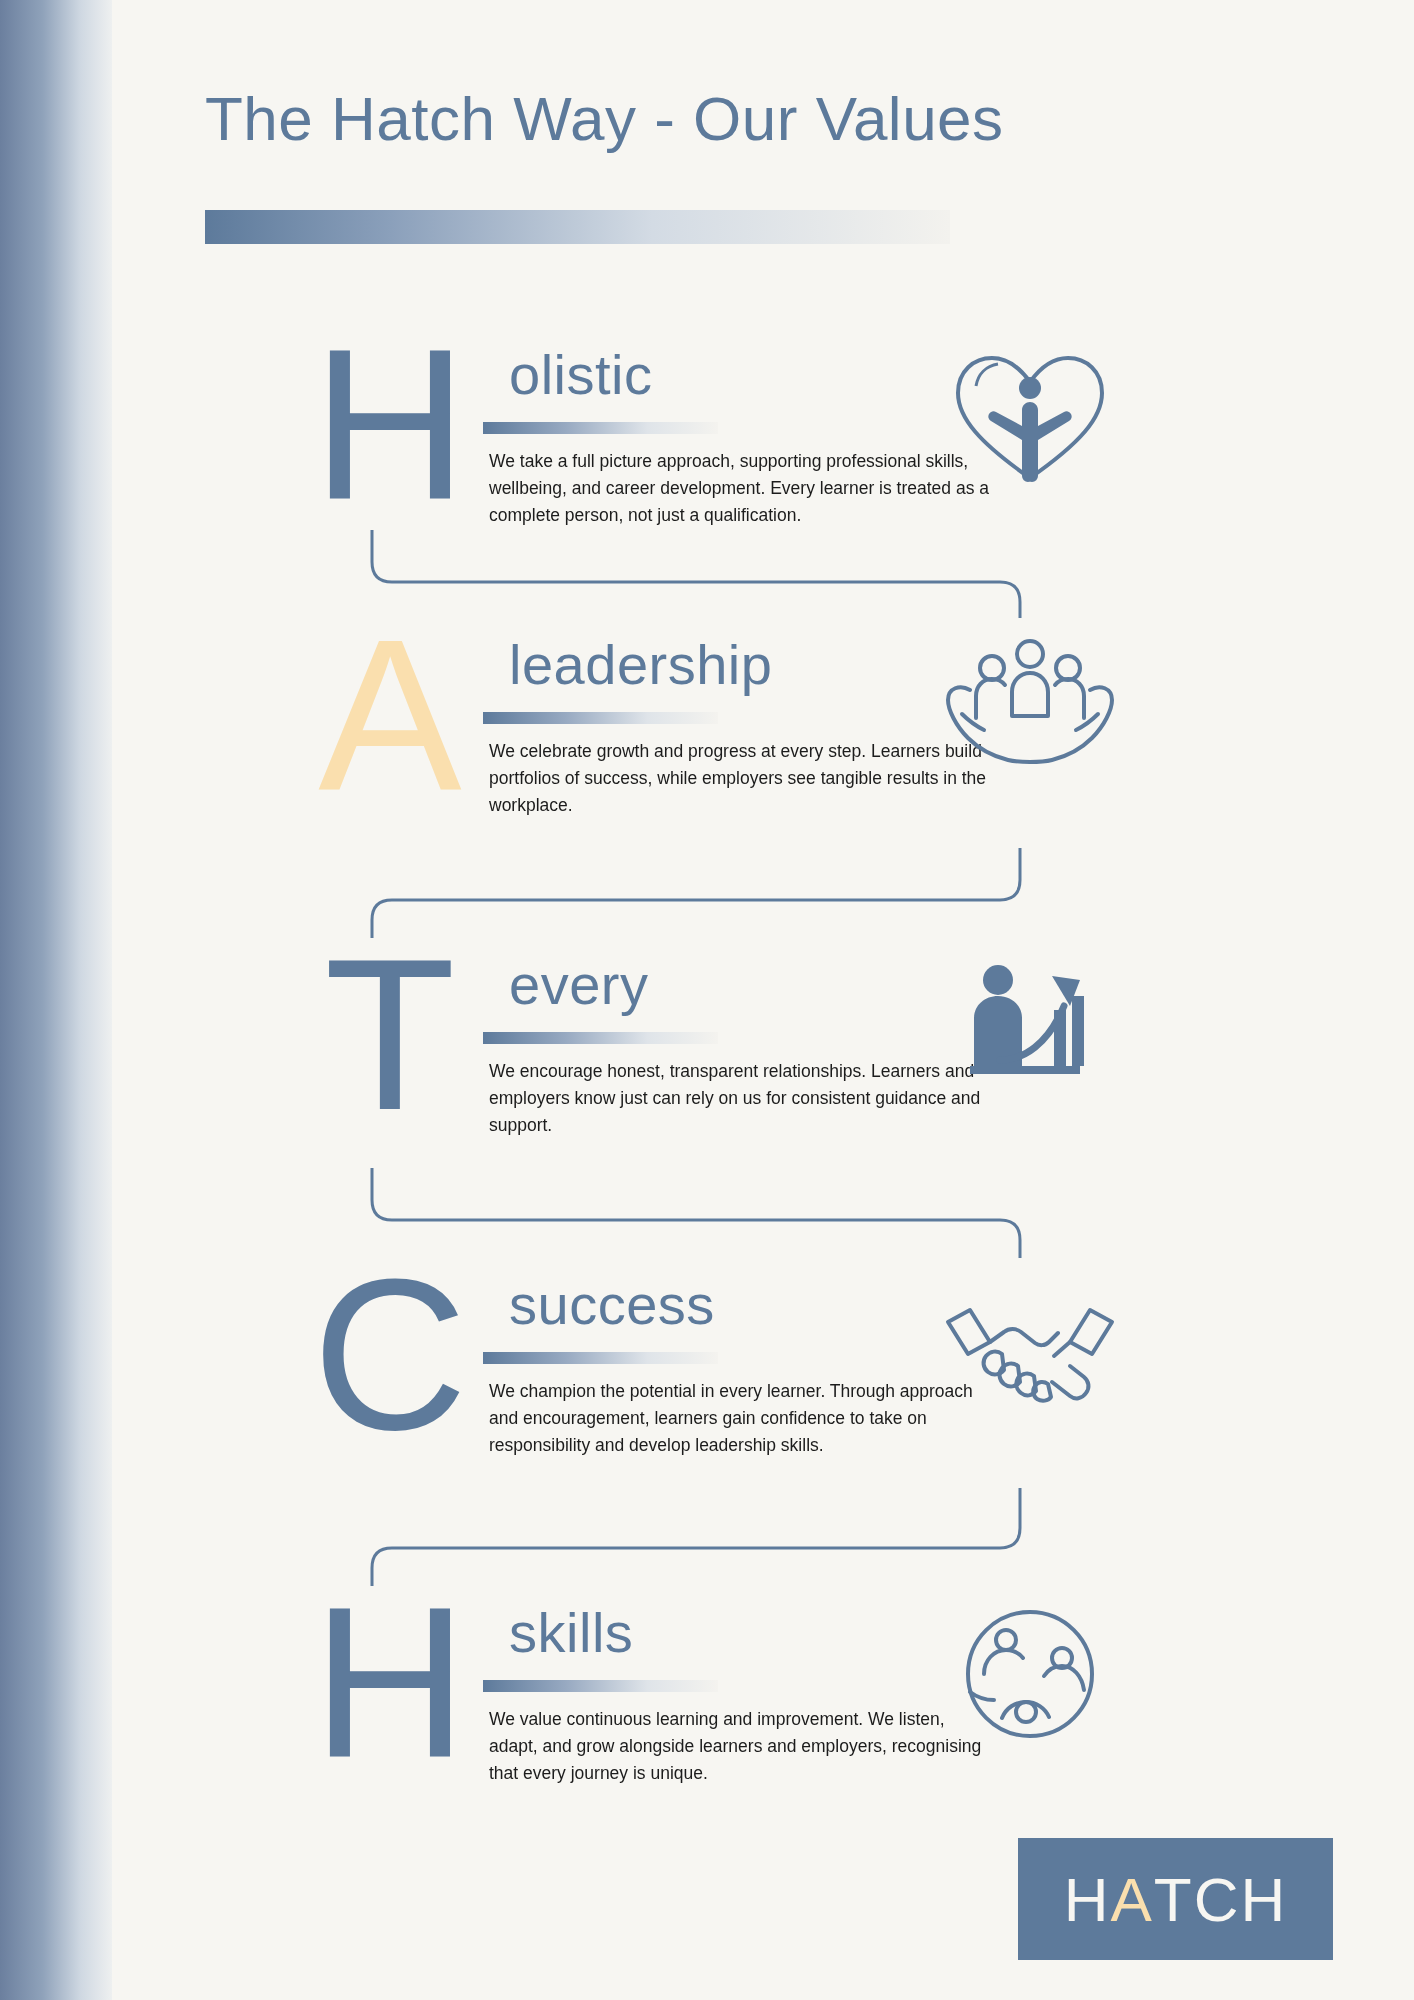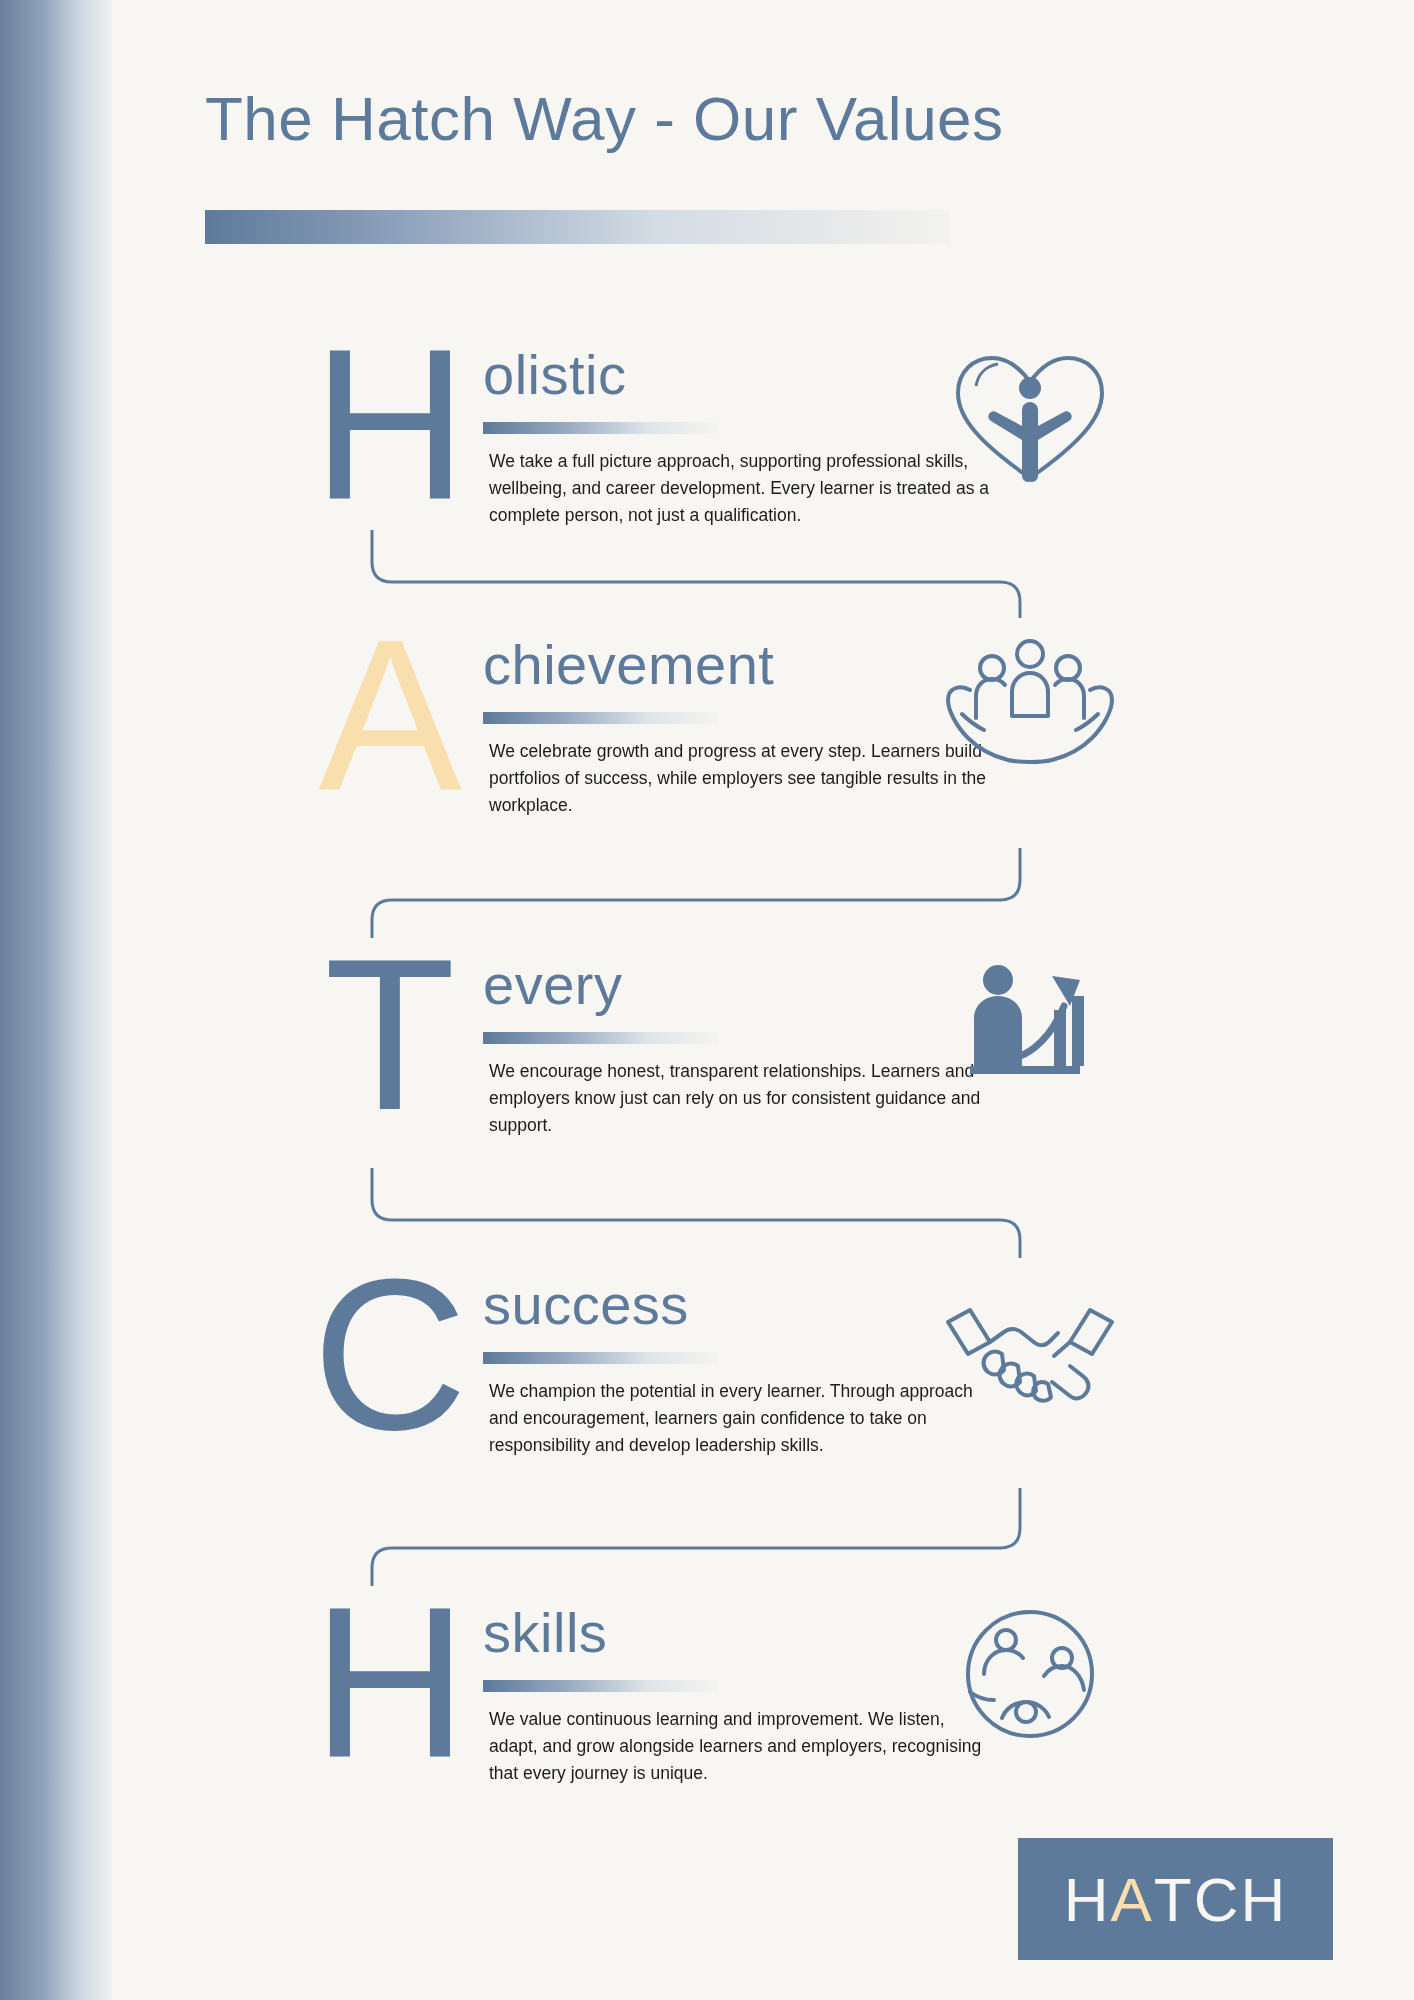--- a/index.html
+++ b/index.html
@@ -57,21 +57,21 @@
     text-align: center;
     font-size: 215px;
     line-height: 190px;
     font-weight: 400;
     color: #5d7a9b;
     font-family: "Liberation Sans", sans-serif;
   }
   .big-letter.amber { color: #fadfae; }
   .word {
     position: absolute;
-    left: 483px;
+    left: 509px;
     top: 12px;
     font-size: 56px;
     color: #5d7a9b;
     font-weight: 400;
     letter-spacing: 0.5px;
   }
   .word-rule {
     position: absolute;
     left: 483px;
     top: 92px;
@@ -158,21 +158,21 @@
         <g fill="#5d7a9b">
           <circle cx="90" cy="50" r="11"></circle>
           <path d="M90 64 c-4 0-8 3-8 8 v16 l-26-14 a5 5 0 0 0-5 9 l31 19 v36 a6 6 0 0 0 12 0 v-24 h-8 v24 a6 6 0 0 0 12 0 v-36 l31-19 a5 5 0 0 0-5-9 l-26 14 v-16 c0-5-4-8-8-8 z"></path>
         </g>
       </svg>
     </div>
   </div>
 
   <div class="value" style="top:620px;">
     <div class="big-letter amber">A</div>
-    <div class="word">chievement</div>
+    <div class="word">leadership</div>
     <div class="word-rule"></div>
     <div class="desc">We celebrate growth and progress at every step. Learners build portfolios of success, while employers see tangible results in the workplace.</div>
     <div class="icon-wrap">
       <svg width="180" height="160" viewBox="0 0 180 160">
         <g fill="none" stroke="#5d7a9b" stroke-width="4" stroke-linecap="round" stroke-linejoin="round">
           <circle cx="90" cy="26" r="13"></circle>
           <circle cx="52" cy="40" r="12"></circle>
           <circle cx="128" cy="40" r="12"></circle>
           <path d="M72 88 v-24 c0-11 8-19 18-19 s18 8 18 19 v24 z"></path>
           <path d="M36 90 v-22 c0-10 7-17 16-17 c5 0 10 2 13 6"></path>

